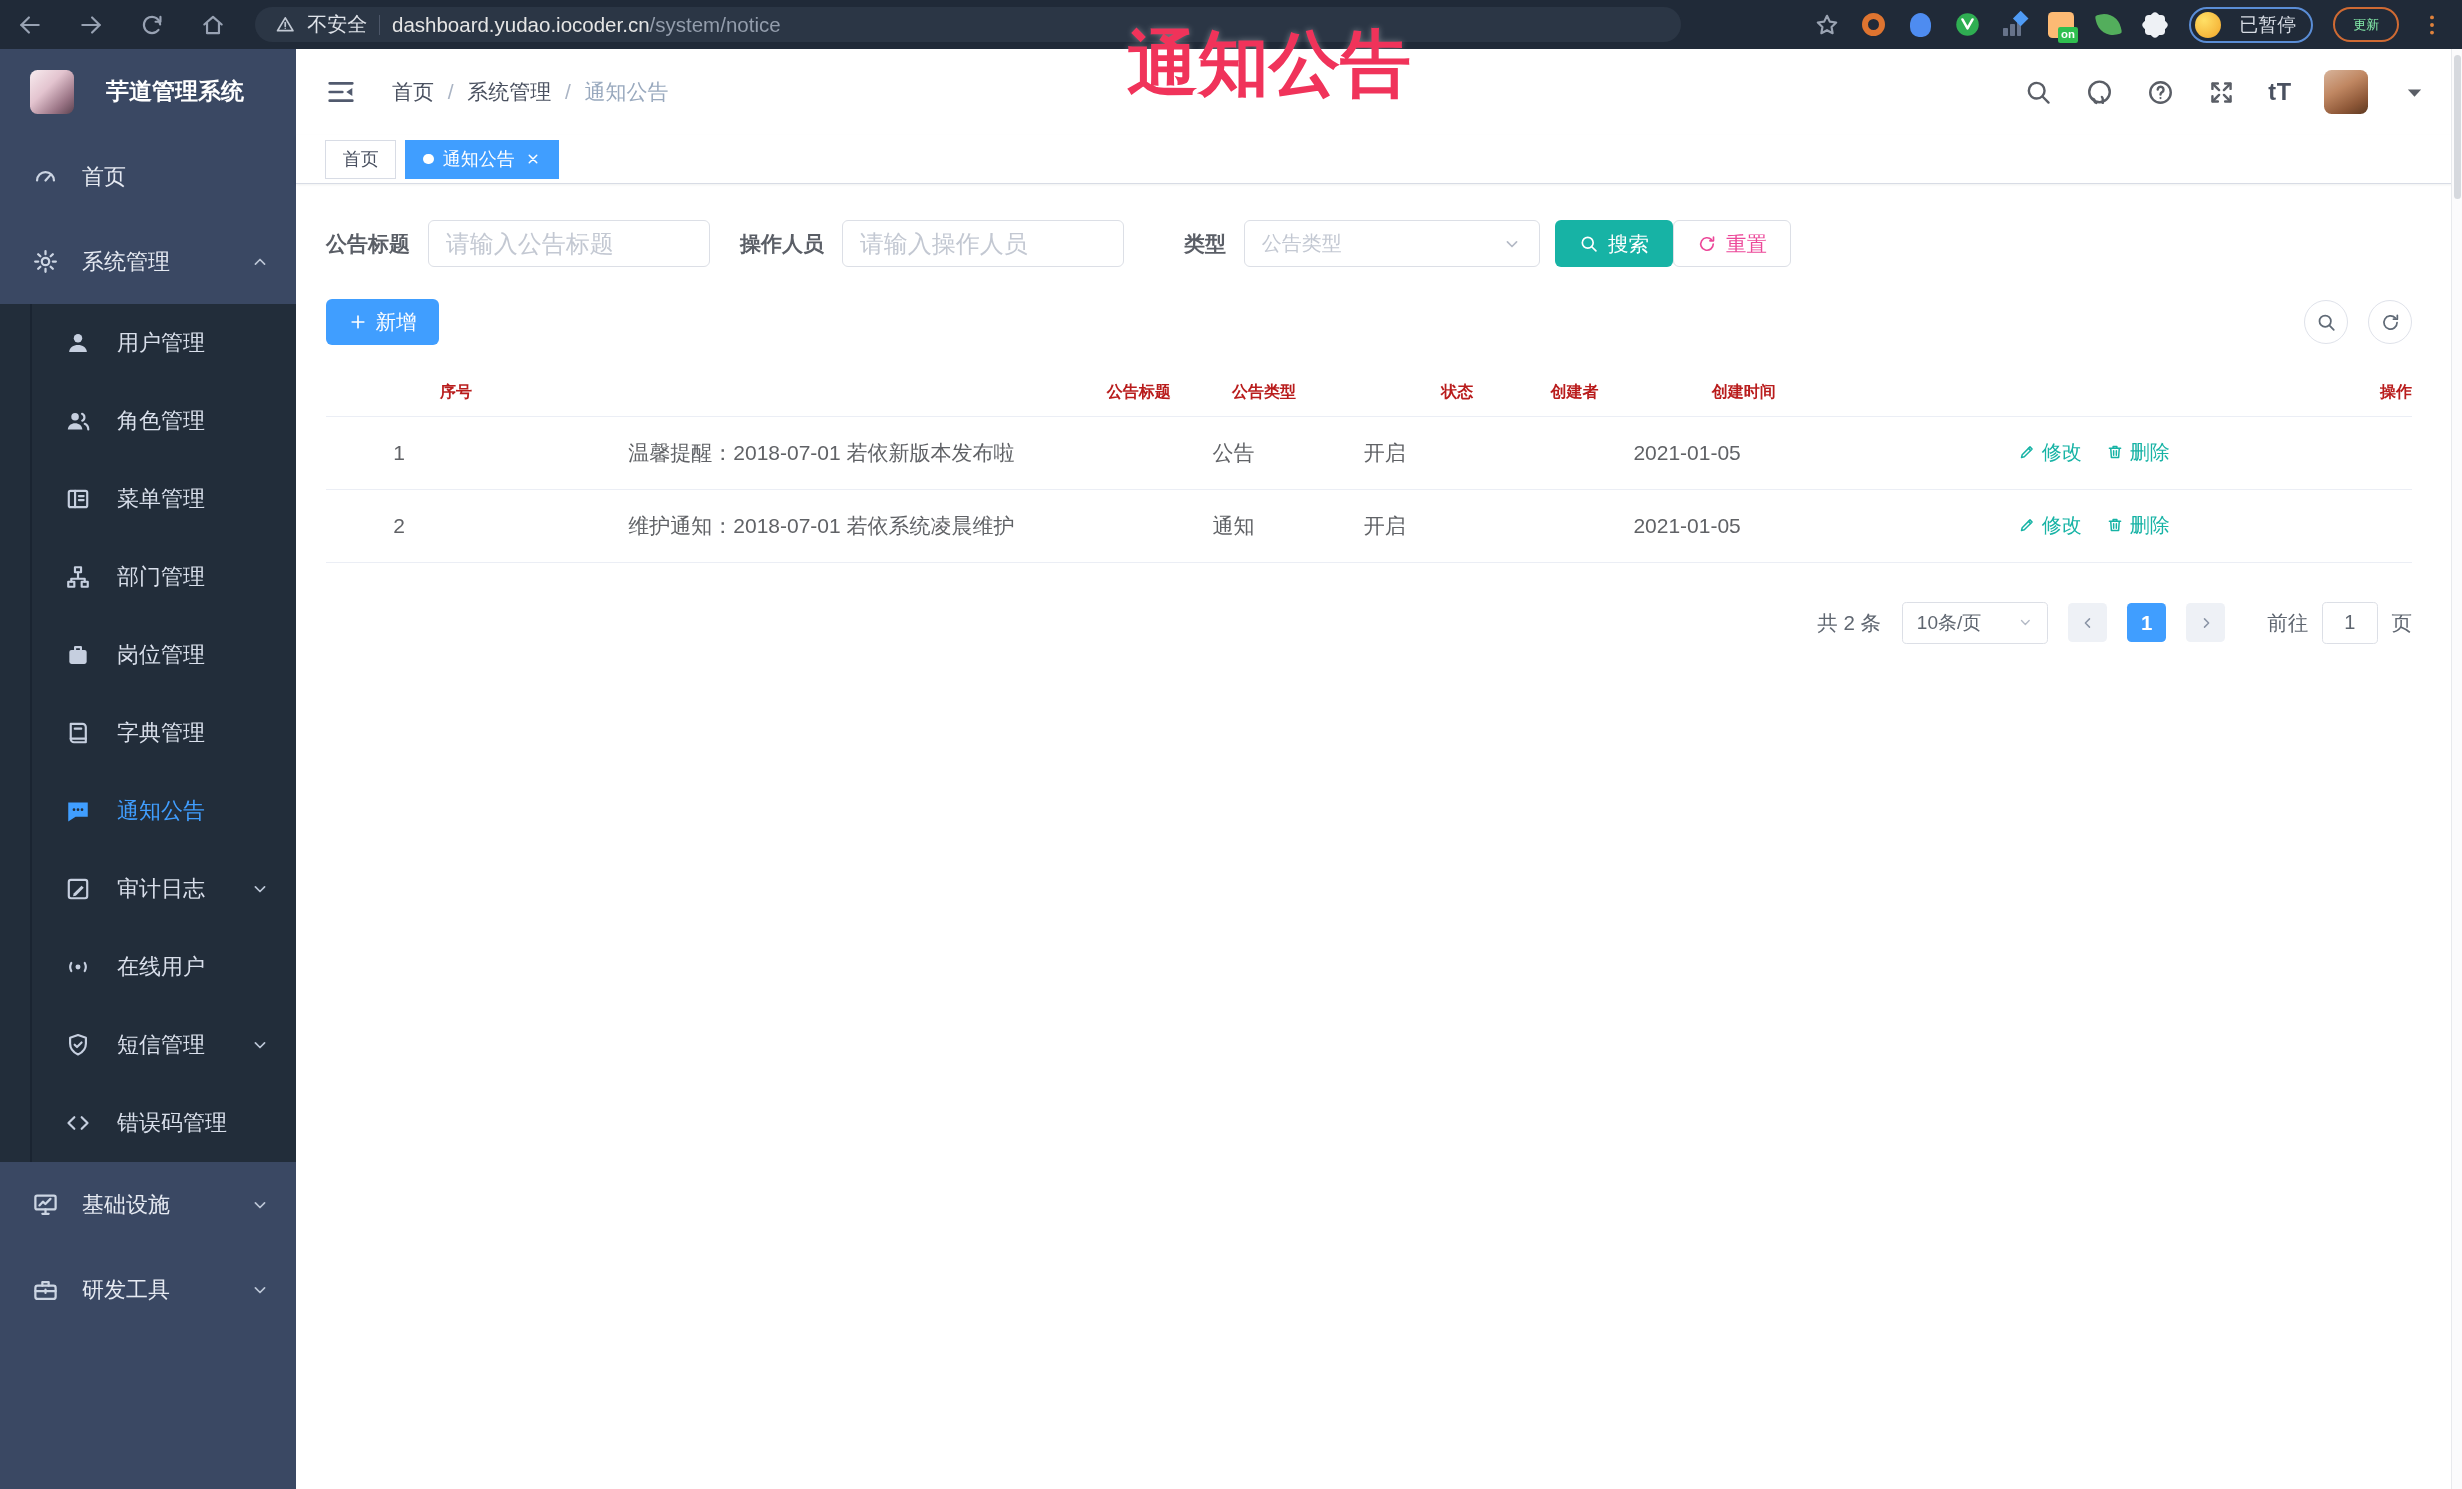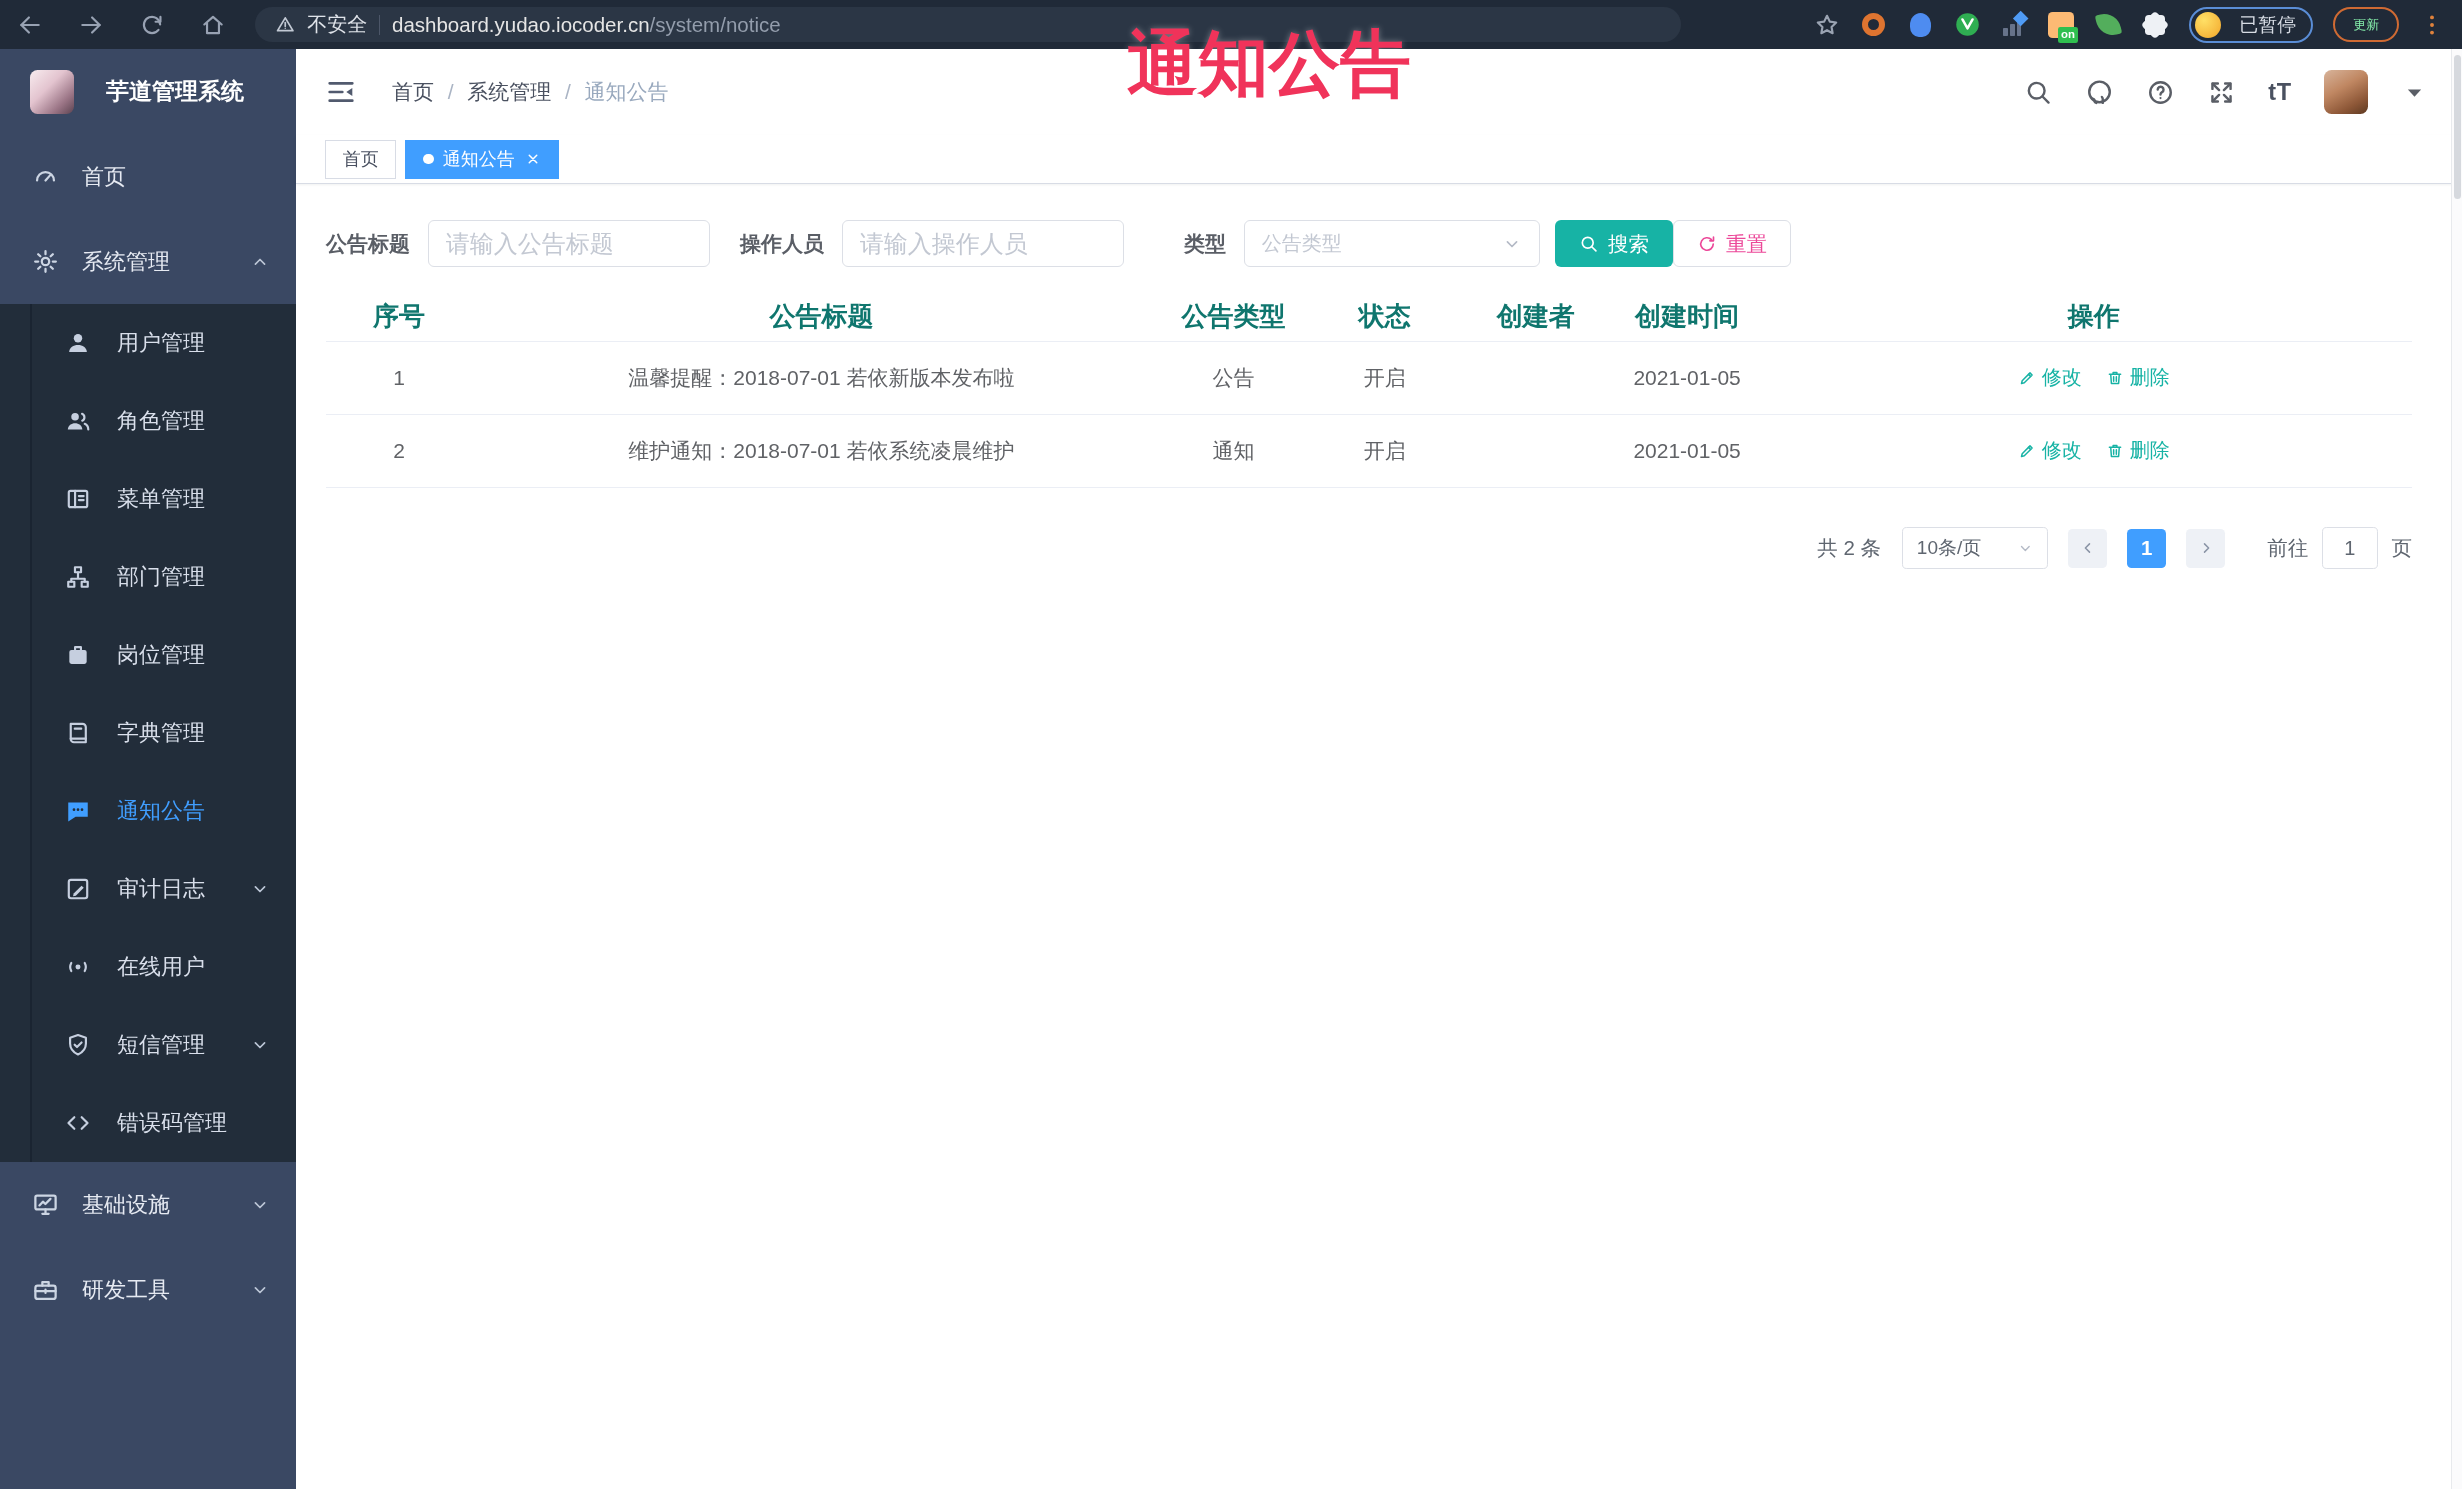--- a/index.html
+++ b/index.html
@@ -95,21 +95,21 @@
   .btn-search{background:#17b3a5;color:#fff;margin-left:15px;}
   .btn-reset{border-color:#dcdfe6;color:#ec4899;}
 
   .toolbar-row{margin-top:32px;display:flex;align-items:center;}
   .btn-add{background:#409eff;color:#fff;height:46px;padding:0 21px;gap:7.6px;}
   .toolbar-right{margin-left:auto;display:flex;gap:20px;}
   .circle-btn{width:44px;height:44px;border-radius:50%;border:0.8px solid #dfe2ea;background:#fff;color:#606a76;display:inline-flex;align-items:center;justify-content:center;cursor:pointer;}
   .circle-btn .ic-holder{width:21px;height:21px;}
 
   .notice-table{width:100%;border-collapse:collapse;table-layout:fixed;margin-top:24px;}
-  .notice-table th{height:47px;font-size:26px;font-weight:700;color:#0f766e;text-align:center;border-bottom:0.8px solid #ebeef5;padding:7.6px 0;}
+  .notice-table th{height:47px;font-size:16px;font-weight:700;color:#b91c1c;text-align:right;border-bottom:0.8px solid #ebeef5;padding:7.6px 0;}
   .notice-table td{height:73px;font-size:21px;color:#606266;text-align:center;border-bottom:0.8px solid #ebeef5;overflow:hidden;white-space:nowrap;}
   .c0{width:7%;} .c1{width:33.5%;} .c2{width:6%;} .c3{width:8.5%;} .c4{width:6%;} .c5{width:8.5%;} .c6{width:30.5%;}
   .op{color:#17b3a5;display:inline-flex;align-items:center;gap:6px;margin:0 12px;font-size:20px;cursor:pointer;text-decoration:none;}
   .op .ic-holder{width:18px;height:18px;}
 
   .pagination{display:flex;align-items:center;justify-content:flex-end;margin-top:39px;font-size:20.5px;color:#5f6670;}
   .pg-total{margin-right:21px;}
   .pg-size{width:146px;height:42px;border:0.8px solid #dcdfe6;border-radius:4.6px;display:flex;align-items:center;justify-content:space-between;padding:0 13.7px;font-size:19px;color:#5f6670;cursor:pointer;background:#fff;}
   .pg-size .ic-holder{width:16.7px;height:16.7px;color:#b4bac6;}
   .pg-btn{width:39px;height:39px;border-radius:4.6px;background:#eef1f6;color:#8a94a6;display:inline-flex;align-items:center;justify-content:center;margin-left:20px;cursor:pointer;}
@@ -493,20 +493,48 @@
             <span class="ic-holder">
                 <svg class="ic" viewBox="0 0 24 24">
                   <path d="M19.5 12a7.5 7.5 0 1 1-2.1-5.2"></path>
                   <path d="M19.8 3.8v4.4h-4.4"></path>
                 </svg>
               </span>
             <span>重置</span>
           </button>
         </div>
 
+        <div class="toolbar-row">
+          <button class="btn btn-add">
+            <span class="ic-holder">
+                <svg class="ic" viewBox="0 0 24 24">
+                  <path d="M12 5v14M5 12h14"></path>
+                </svg>
+              </span>
+            <span>新增</span>
+          </button>
+          <div class="toolbar-right">
+            <span class="circle-btn">
+                <span class="ic-holder">
+                  <svg class="ic" viewBox="0 0 24 24">
+                    <circle cx="10.5" cy="10.5" r="6.5"></circle>
+                    <path d="M15.3 15.3l5 5"></path>
+                  </svg>
+                </span>
+              </span>
+            <span class="circle-btn">
+                <span class="ic-holder">
+                  <svg class="ic" viewBox="0 0 24 24">
+                    <path d="M19.5 12a7.5 7.5 0 1 1-2.1-5.2"></path>
+                    <path d="M19.8 3.8v4.4h-4.4"></path>
+                  </svg>
+                </span>
+              </span>
+          </div>
+        </div>
 
         <table class="notice-table">
           <thead>
               <tr id="thead-row">
                 <th class="c0">序号</th>
                 <th class="c1">公告标题</th>
                 <th class="c2">公告类型</th>
                 <th class="c3">状态</th>
                 <th class="c4">创建者</th>
                 <th class="c5">创建时间</th>

